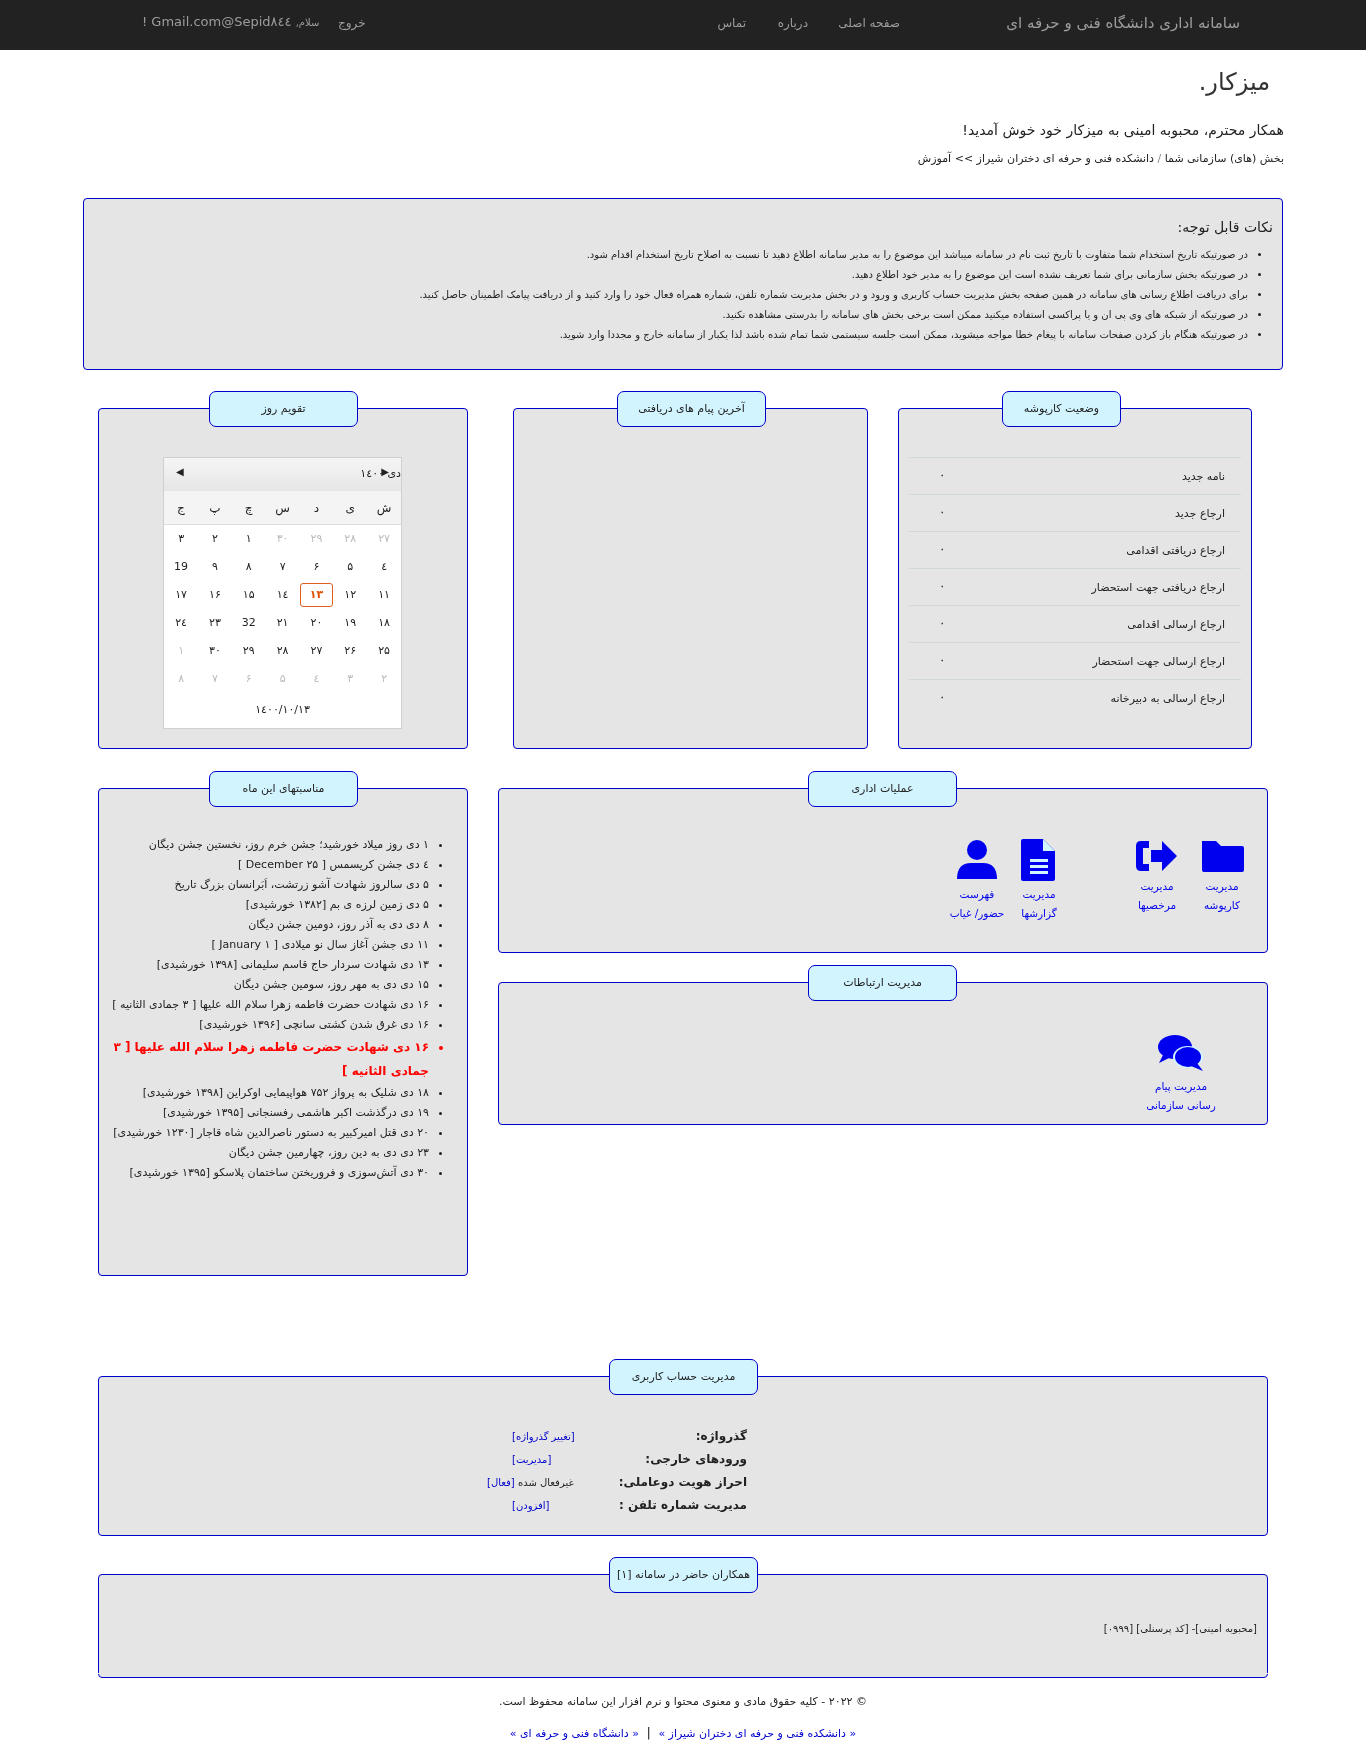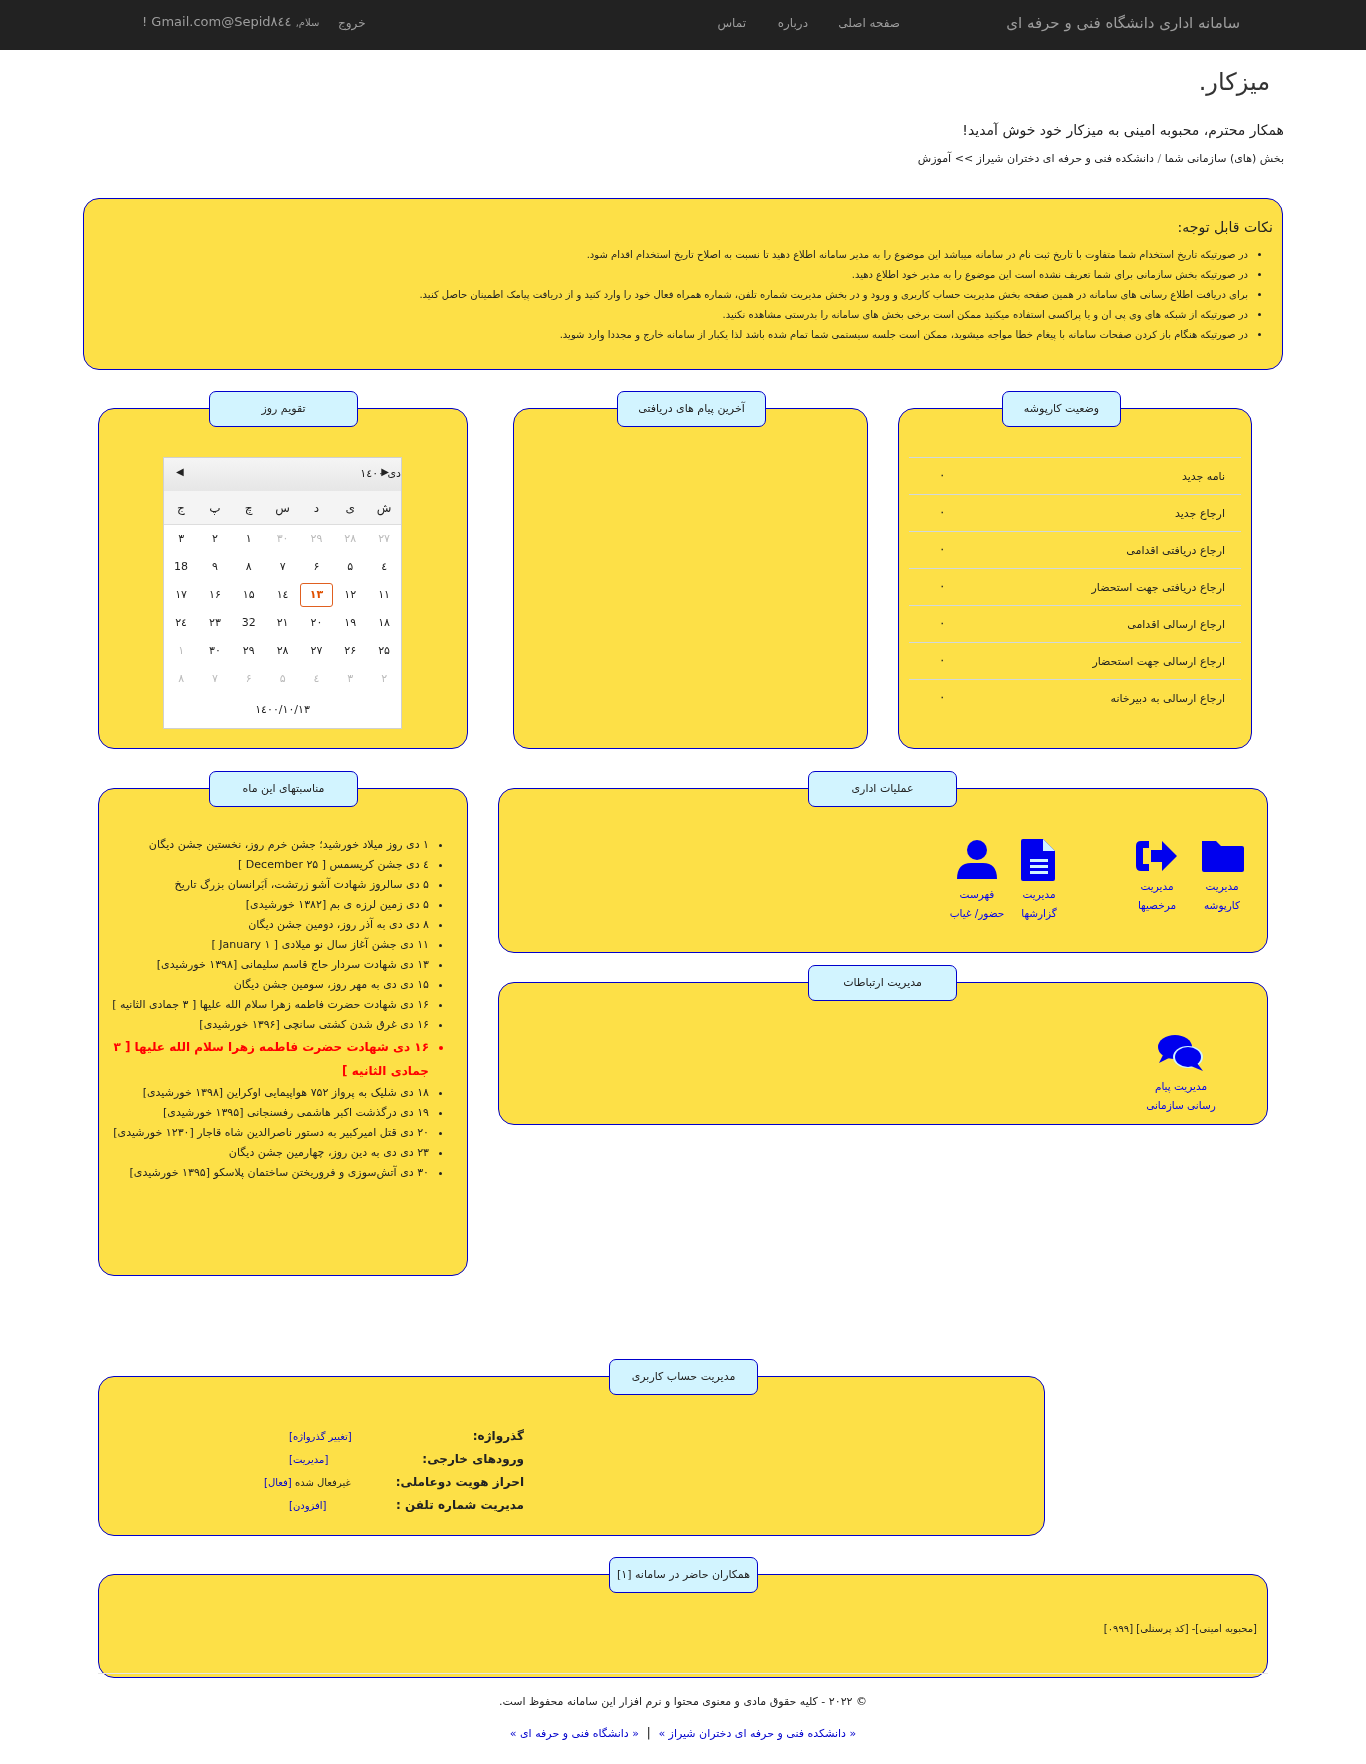--- a/index.html
+++ b/index.html
@@ -17,21 +17,21 @@
   .navbar .nav-link { position: absolute; top: 16px; font-size: 12px; color: #9d9d9d; cursor: pointer; }
   .navbar .greet { position: absolute; left: 142px; top: 14px; font-size: 13px; color: #9d9d9d; direction: rtl; }
   .navbar .greet .small { font-size: 10px; }
 
   .page-title { position: absolute; right: 96px; top: 68px; font-size: 24px; color: #333; }
   .welcome { position: absolute; right: 82px; top: 122px; font-size: 14px; color: #222; }
   .breadcrumb { position: absolute; right: 82px; top: 152px; font-size: 11px; color: #222; }
   .breadcrumb .sep { color: #888; }
 
   .box {
-    position: absolute; background: #fde047; border: 1px solid #0000cc; border-radius: 16px; padding-left: 29px;
+    position: absolute; background: #e5e5e5; border: 1px solid #0000cc; border-radius: 4px; padding-left: 29px;
   }
   .legend {
     position: absolute; top: -18px; height: 36px; background: #d2f4ff;
     border: 1px solid #0000cc; border-radius: 7px;
     font-size: 11px; color: #222; text-align: center; line-height: 34px;
   }
 
   .notes-title { position: absolute; right: 9px; top: 20px; font-size: 14px; color: #222; }
   .notes-list { position: absolute; right: 18px; top: 46px; margin: 0; padding: 0 16px 0 0; font-size: 10px; line-height: 20px; list-style: disc; }
 
@@ -171,21 +171,21 @@
         <span class="other">۳۰</span>
         <span>۱</span>
         <span>۲</span>
         <span>۳</span>
         <span>٤</span>
         <span>۵</span>
         <span>۶</span>
         <span>۷</span>
         <span>۸</span>
         <span>۹</span>
-        <span>18</span>
+        <span>19</span>
         <span>۱۱</span>
         <span>۱۲</span>
         <span class="today"><span class="ring">۱۳</span></span>
         <span>۱٤</span>
         <span>۱۵</span>
         <span>۱۶</span>
         <span>۱۷</span>
         <span>۱۸</span>
         <span>۱۹</span>
         <span>۲۰</span>
@@ -276,21 +276,21 @@
         <ellipse cx="18" cy="14" rx="17" ry="12" fill="#0000ee"></ellipse>
         <path d="M6 22 l-4 8 l10 -5 z" fill="#0000ee"></path>
         <ellipse cx="31" cy="24" rx="15" ry="11" fill="#d2f4ff"></ellipse>
         <ellipse cx="31" cy="24" rx="13" ry="10" fill="#0000ee"></ellipse>
         <path d="M40 30 l6 8 l-12 -5 z" fill="#0000ee"></path>
       </svg>
     <span>مدیریت پیام رسانی سازمانی</span>
   </div>
 </div>
 
-<div class="box" style="left:98px; top:1376px; width:947px; height:160px;">
+<div class="box" style="left:98px; top:1376px; width:1170px; height:160px;">
   <div class="legend" style="left:510px; width:149px;">مدیریت حساب کاربری</div>
   <div id="acct-rows">
       <div class="acct-row" style="right: 520px; width: 260px; top: 52px; height: 20px;">
         <span class="k">گذرواژه:</span>
         <span class="v" style="left:25px; top:2px;"><a>[تغییر گذرواژه]</a></span>
       </div>
       <div class="acct-row" style="right: 520px; width: 260px; top: 75px; height: 20px;">
         <span class="k">ورودهای خارجی:</span>
         <span class="v" style="left:25px; top:2px;"><a>[مدیریت]</a></span>
       </div>

